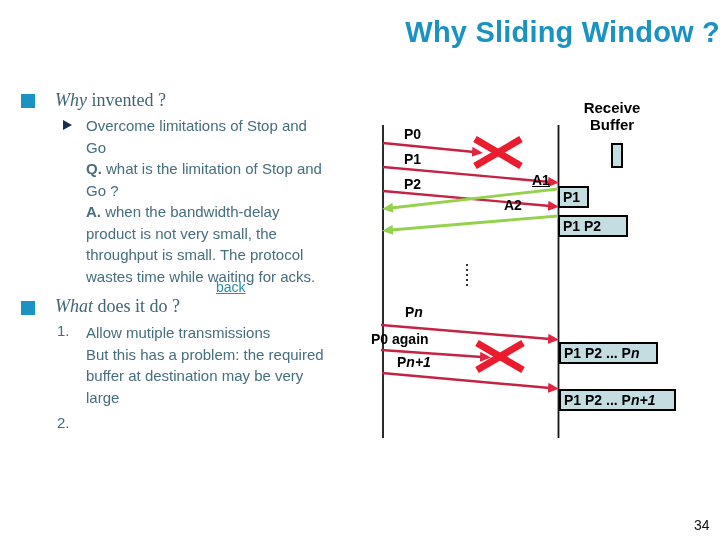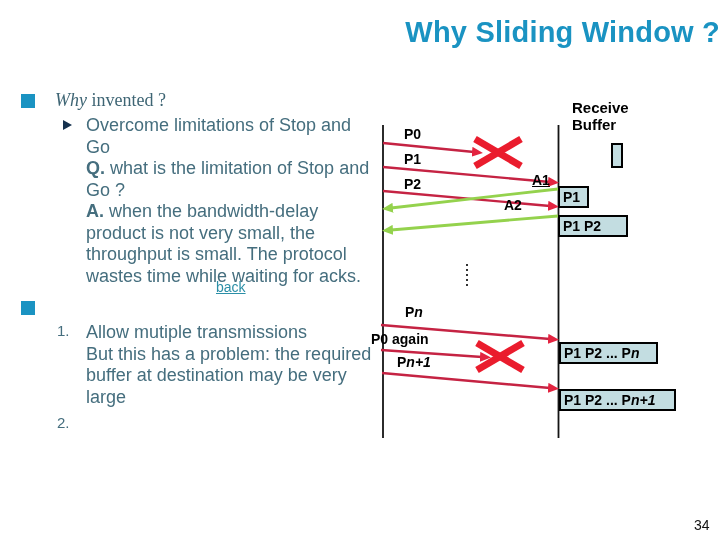--- a/index.html
+++ b/index.html
@@ -20,21 +20,21 @@
   }
   .h1 { top:90px; }
   .h2 { top:296px; }
   .heading .it { font-style:italic; }
   .tri {
     position:absolute; left:63px; top:120px; width:0; height:0;
     border-left:9px solid #16324f; border-top:5px solid transparent;
     border-bottom:5px solid transparent;
   }
   .body-text {
-    position:absolute; font-size:18px; line-height:21.5px; color:#456e7e;
+    position:absolute; font-size:15px; line-height:21.5px; color:#456e7e;
     white-space:pre-line;
   }
   .p1 { left:86px; top:115px; }
   .b { font-weight:bold; }
   .back-link {
     position:absolute; left:216px; top:279px; font-size:14px;
     color:#2b8fa7; text-decoration:underline; cursor:pointer;
   }
   .num { position:absolute; left:57px; width:24px; font-size:15px; color:#456e7e; }
   .n1 { top:322px; } .n2 { top:414px; }
@@ -48,21 +48,21 @@
   .dlab .it { font-style:italic; }
   .lab-p0 { left:404px; top:126px; }
   .lab-p1 { left:404px; top:151px; }
   .lab-p2 { left:404px; top:176px; }
   .lab-a1 { left:532px; top:172px;text-decoration:underline; }
   .lab-a2 { left:504px; top:197px; }
   .lab-pn { left:405px; top:304px; }
   .lab-p0a { left:371px; top:331px; }
   .lab-pn1 { left:397px; top:354px; }
   .rbuf-label {
-    position:absolute; left:572px; top:99px; width:80px; text-align:left;
+    position:absolute; left:572px; top:99px; width:80px; text-align:center;
     font-size:15px; font-weight:bold; color:#000; line-height:17px;
   }
   .bbox {
     position:absolute; background:#c3dde1; border:2px solid #000;
     font-size:14px; font-weight:bold; color:#000;
     display:flex; align-items:center; padding-left:3px; box-sizing:border-box;
     white-space:nowrap;
   }
   .bbox .it { font-style:italic; }
   .box-empty { left:611px; top:143px; width:12px; height:25px; padding:0; }
@@ -87,20 +87,21 @@
 </span><span class="b">Q.</span><span> what is the limitation of Stop and
 Go ?
 </span><span class="b">A.</span><span> when the bandwidth-delay
 product is not very small, the
 throughput is small. The protocol
 wastes time while waiting for acks.</span></div>
 
   <a class="back-link">back</a>
 
   <div class="sq sq2"></div>
+  <div class="heading h2"><span class="it">What</span><span> does it do ?</span></div>
 
   <div class="num n1">1.</div>
   <div class="body-text i1">Allow mutiple transmissions
 But this has a problem: the required
 buffer at destination may be very
 large</div>
 
   <div class="num n2">2.</div>
 
   <svg class="dsvg" viewBox="0 0 720 540">

